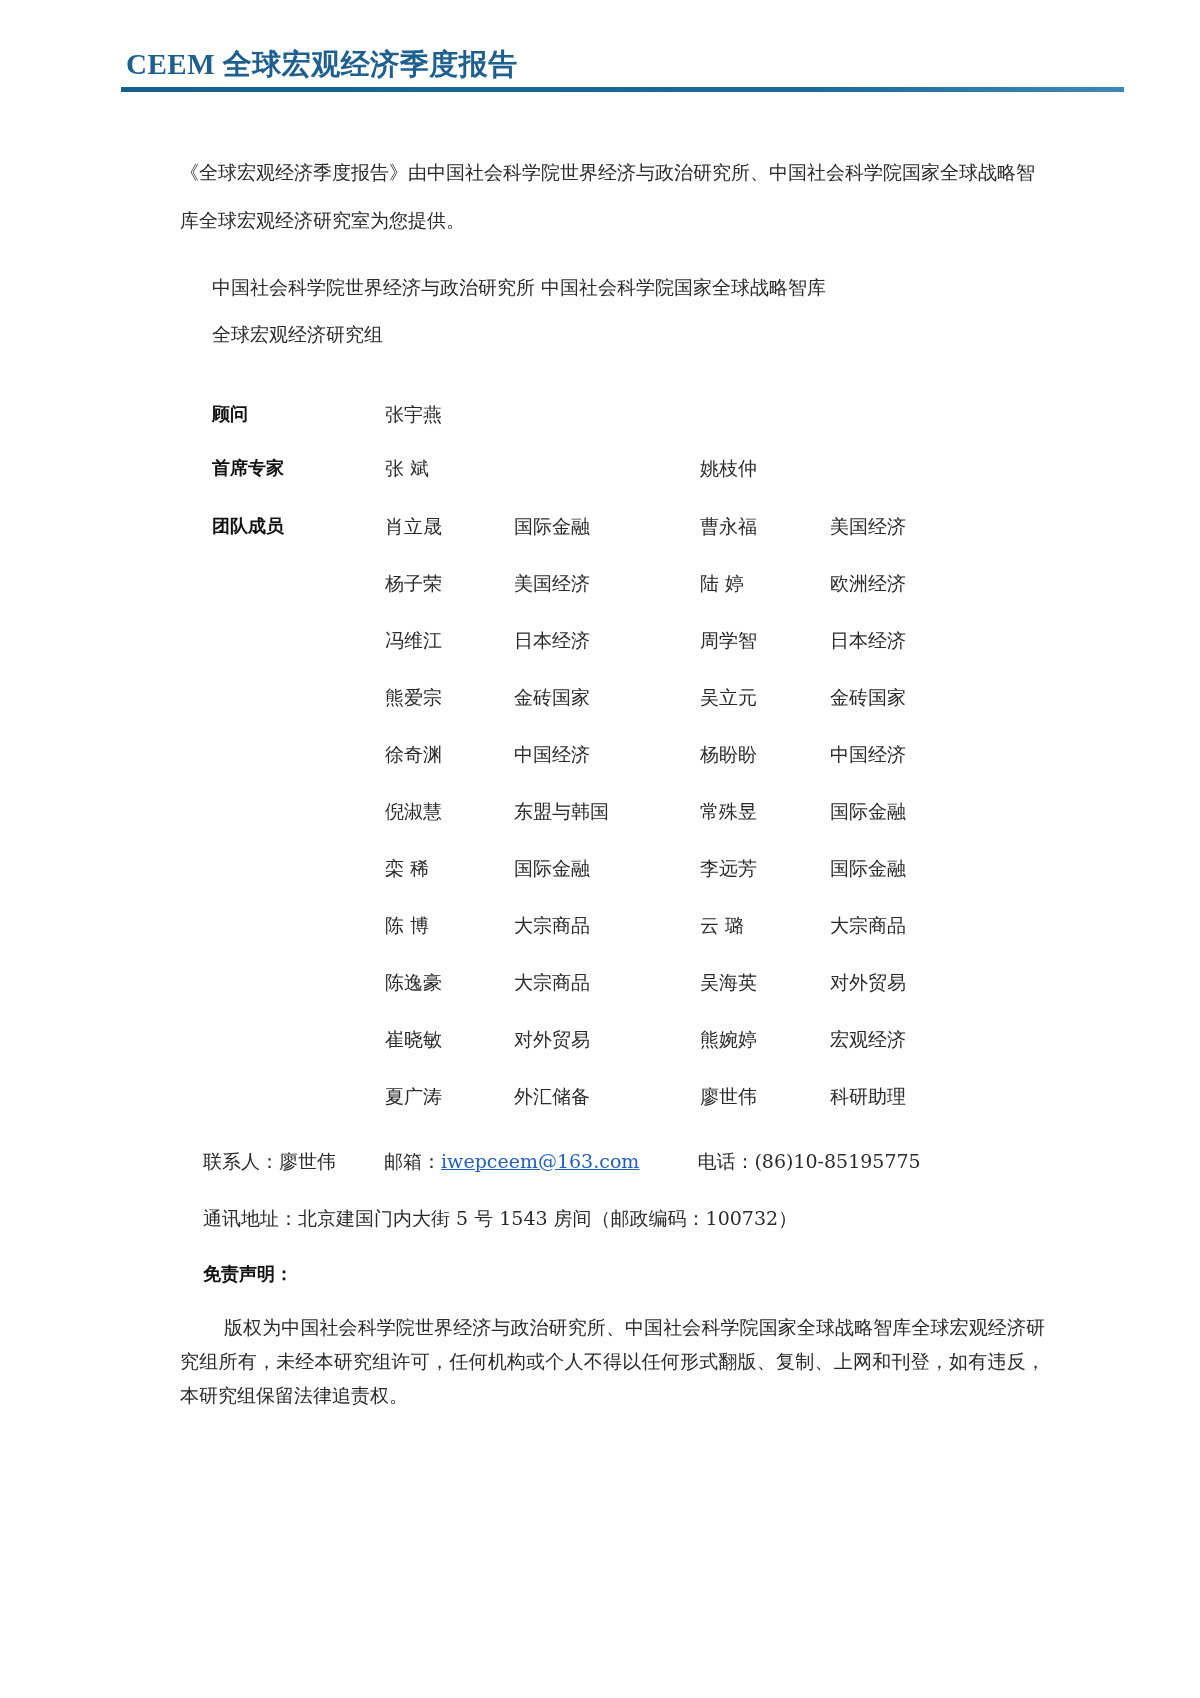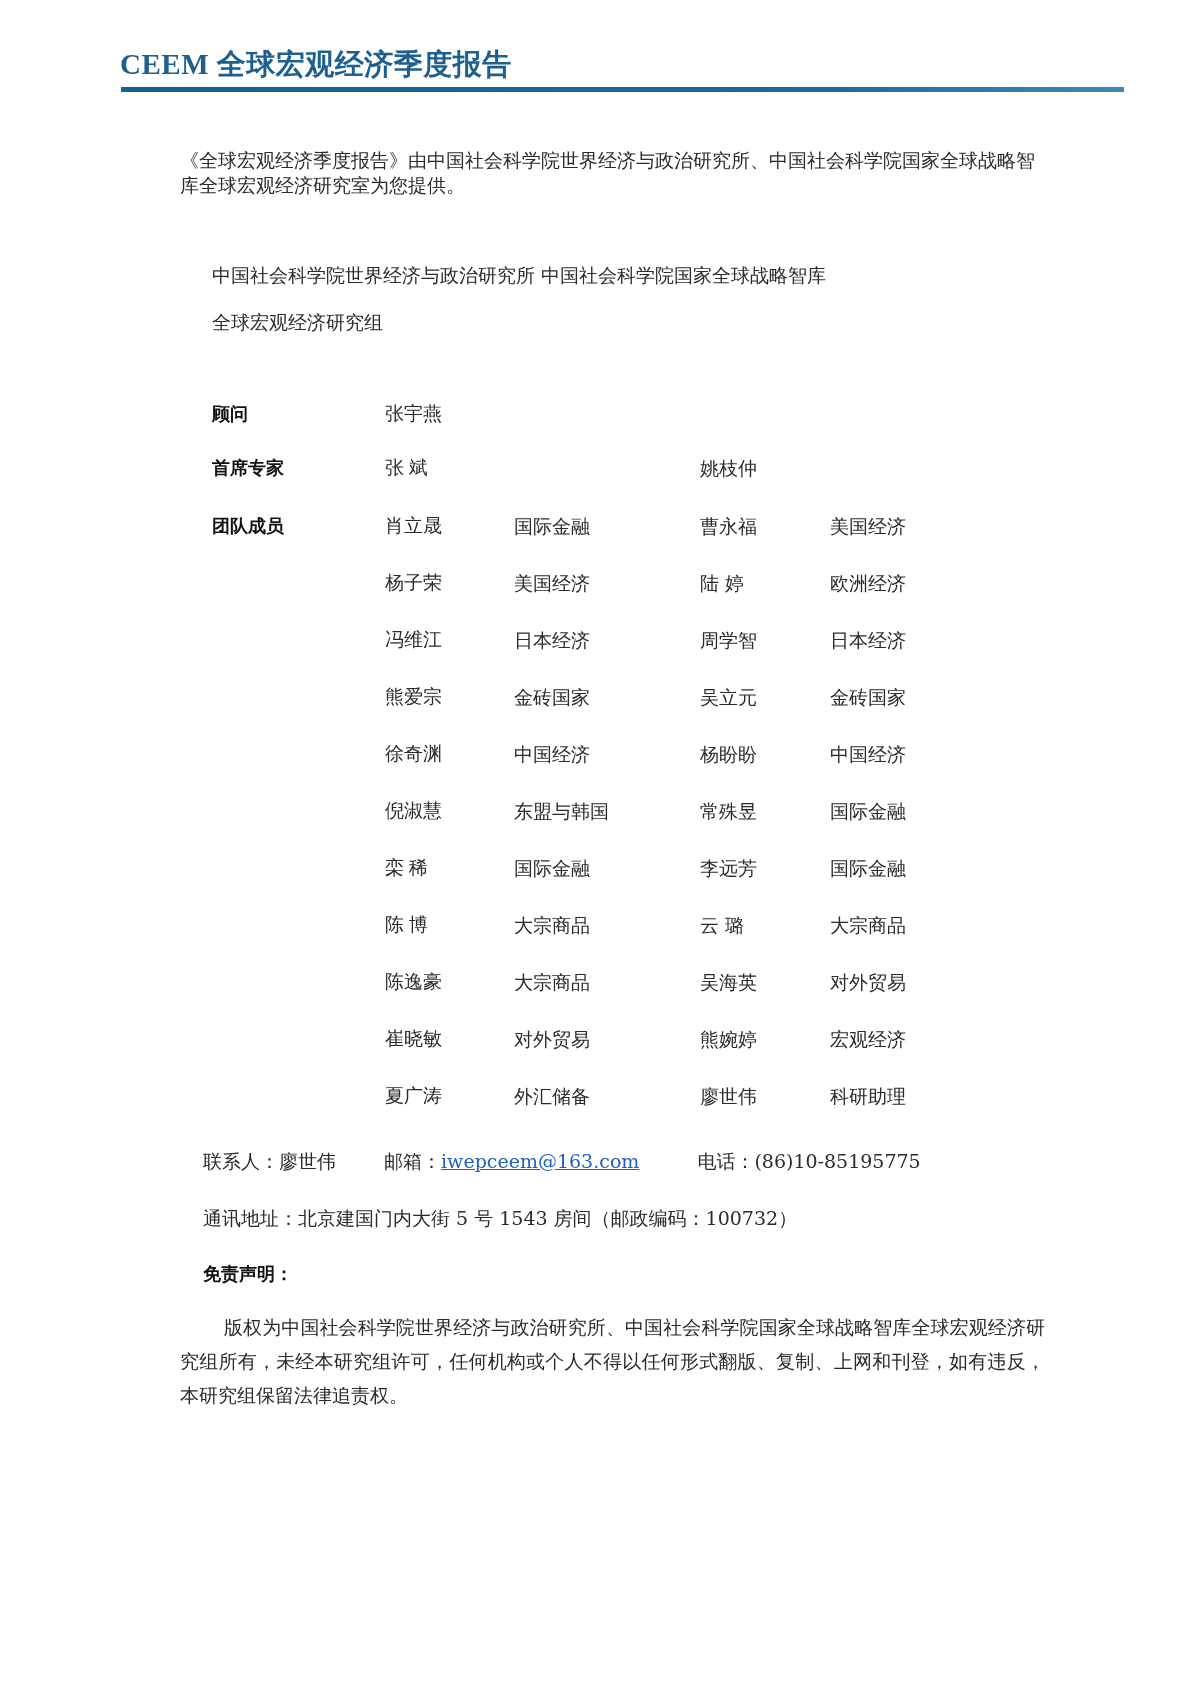--- a/index.html
+++ b/index.html
@@ -2,39 +2,39 @@
 <html><head>
 <meta charset="utf-8">
 <style>
   html, body { margin: 0; padding: 0; background: #ffffff; }
   body {
     width: 1200px; height: 1698px; position: relative; overflow: hidden;
     font-family: "DejaVu Serif", "Liberation Serif", serif;
     color: #2a2a2a;
   }
   .header-title {
-    position: absolute; left: 120px; top: 46px;
+    position: absolute; left: 126px; top: 46px;
     font-family: "Liberation Serif", "DejaVu Serif", serif;
     font-weight: bold; font-size: 29px; line-height: 36px;
     color: #1d5f8f; letter-spacing: 0.5px; white-space: nowrap;
   }
   .header-rule {
     position: absolute; left: 121px; top: 87px; width: 1003px; height: 5px;
     background: linear-gradient(to right, #15608f 0%, #1b6b9f 70%, #3e88b8 100%);
   }
   .para {
-    position: absolute; font-size: 19px; line-height: 25px; color: #2b2b2b;
+    position: absolute; font-size: 19px; line-height: 48px; color: #2b2b2b;
   }
   .intro { left: 180px; top: 148px; width: 860px; }
   .org { left: 212px; width: 860px; }
   .org1 { top: 263px; }
   .org2 { top: 310px; }
   .row { position: absolute; left: 0; width: 1200px; height: 36px; font-size: 19px; line-height: 36px; margin-top: 18px; }
   .lbl { position: absolute; left: 212px; font-weight: bold; color: #111; font-family: "DejaVu Sans", "Liberation Sans", sans-serif; font-size: 18px; }
-  .c1 { position: absolute; left: 385px; font-family: Liberation Serif, serif; }
+  .c1 { position: absolute; left: 385px; }
   .c2 { position: absolute; left: 514px; }
   .c3 { position: absolute; left: 700px; }
   .c4 { position: absolute; left: 830px; }
   .contact { position: absolute; left: 203px; top: 1143px; font-size: 19px; line-height: 36px; white-space: nowrap; }
   .contact span { display: inline-block; }
   .email-link { color: #1f5fbf; text-decoration: underline; }
   .address { position: absolute; left: 203px; top: 1200px; font-size: 19px; line-height: 36px; white-space: nowrap; }
   .disclaimer-title { position: absolute; left: 203px; top: 1256px; font-size: 18px; font-weight: bold; color: #111; font-family: "DejaVu Sans", "Liberation Sans", sans-serif; line-height: 36px; }
   .disclaimer { position: absolute; left: 180px; top: 1310px; width: 865px; font-size: 19px; line-height: 34px; text-indent: 44px; text-align: justify; }
 </style>

